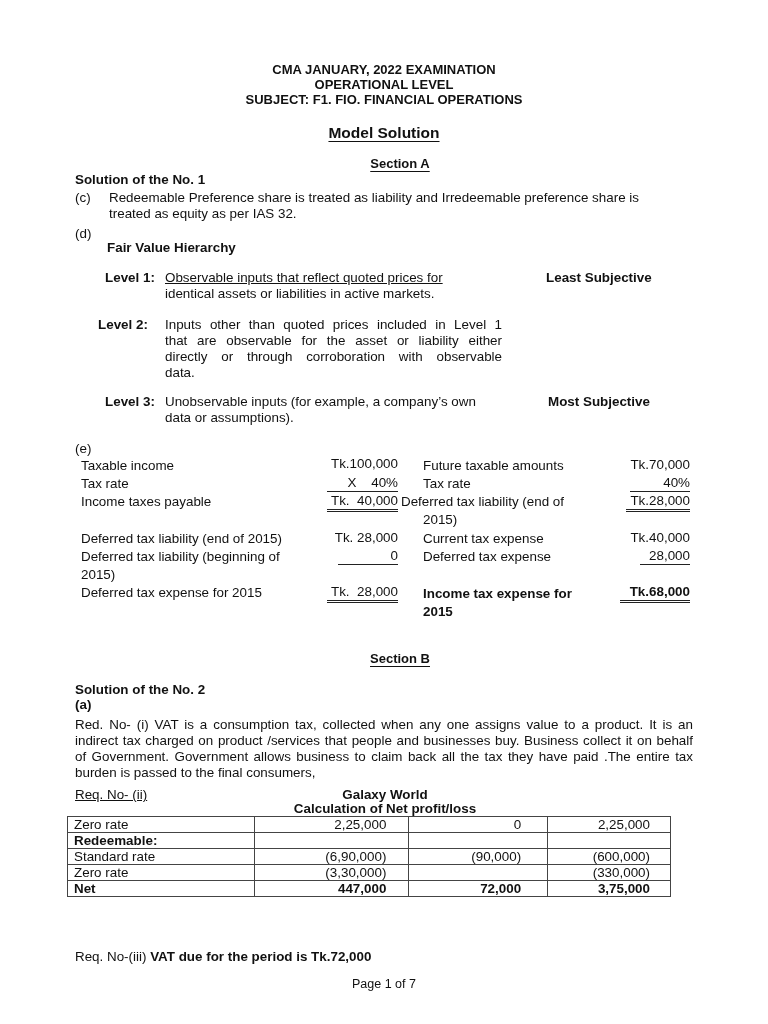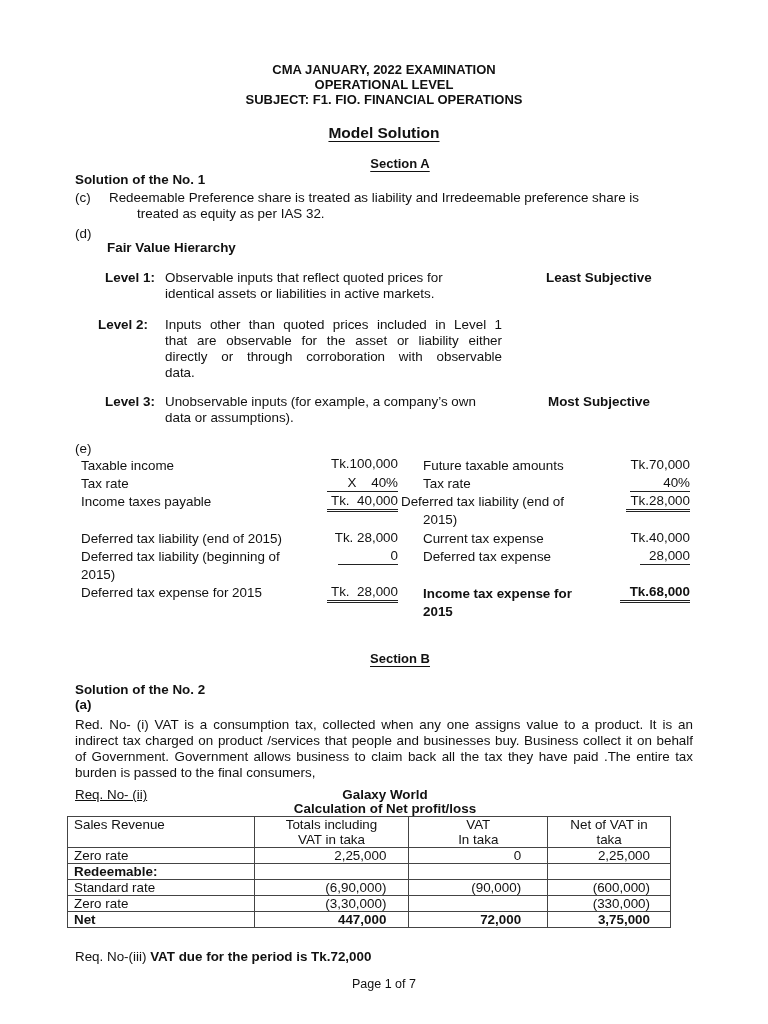--- a/index.html
+++ b/index.html
@@ -29,28 +29,28 @@
 <div class="abs hdr" style="top:92px;">SUBJECT: F1. FIO. FINANCIAL OPERATIONS</div>
 
 <div class="abs title" style="top:124px;">Model Solution</div>
 
 <div class="abs sect" style="top:156px;">Section A</div>
 
 <div class="abs b line" style="left:75px; top:172px;">Solution of the No. 1</div>
 
 <div class="abs line" style="left:75px; top:190px;">(c)</div>
 <div class="abs line" style="left:109px; top:190px;">Redeemable Preference share is treated as liability and Irredeemable preference share is</div>
-<div class="abs line" style="left:109px; top:206px;margin-left:28px;">treated as equity as per IAS 32.</div>
+<div class="abs line" style="left:109px; top:206px;">treated as equity as per IAS 32.</div>
 
 <div class="abs line" style="left:75px; top:226px;">(d)</div>
 <div class="abs b line" style="left:107px; top:240px;">Fair Value Hierarchy</div>
 
 <div>
   <div class="abs b line" style="left:105px; top:270px;">Level 1:</div>
-  <div class="abs line" style="left:165px; top:270px;">Observable inputs that reflect quoted prices for</div>
+  <div class="abs line" style="left:165px; top:270px;text-decoration:underline;">Observable inputs that reflect quoted prices for</div>
   <div class="abs line" style="left:165px; top:286px;">identical assets or liabilities in active markets.</div>
   <div class="abs b line" style="left:546px; top:270px;">Least Subjective</div>
 </div>
 
 <div>
   <div class="abs b line" style="left:98px; top:317px;">Level 2:</div>
   <div class="abs line just" style="left:165px; top:317px; width:337px; text-align-last:justify;">Inputs other than quoted prices included in Level 1</div>
   <div class="abs line just" style="left:165px; top:333px; width:337px; text-align-last:justify;">that are observable for the asset or liability either</div>
   <div class="abs line just" style="left:165px; top:349px; width:337px; text-align-last:justify;">directly or through corroboration with observable</div>
   <div class="abs line" style="left:165px; top:365px;">data.</div>
@@ -120,26 +120,20 @@
 <div class="abs b line center" style="left:250px; top:801px; width:270px;">Calculation of Net profit/loss</div>
 
 <table class="vat">
   <colgroup>
     <col style="width:187px">
       <col style="width:155px">
       <col style="width:139px">
       <col style="width:123px">
   </colgroup>
   <tbody>
-      <tr>
-    <td><span>Sales Revenue</span></td>
-    <td class="c"><span>Totals including</span><br><span>VAT in taka</span></td>
-    <td class="c"><span>VAT</span><br><span>In taka</span></td>
-    <td class="c"><span>Net of VAT in</span><br><span>taka</span></td>
-  </tr>
   <tr>
     <td>Zero rate</td>
     <td class="num">2,25,000</td>
     <td class="num" style="padding-right:26px">0</td>
     <td class="num" style="padding-right:20px">2,25,000</td>
   </tr>
   <tr>
     <td class="b">Redeemable:</td>
     <td class="num"></td>
     <td class="num"></td>

